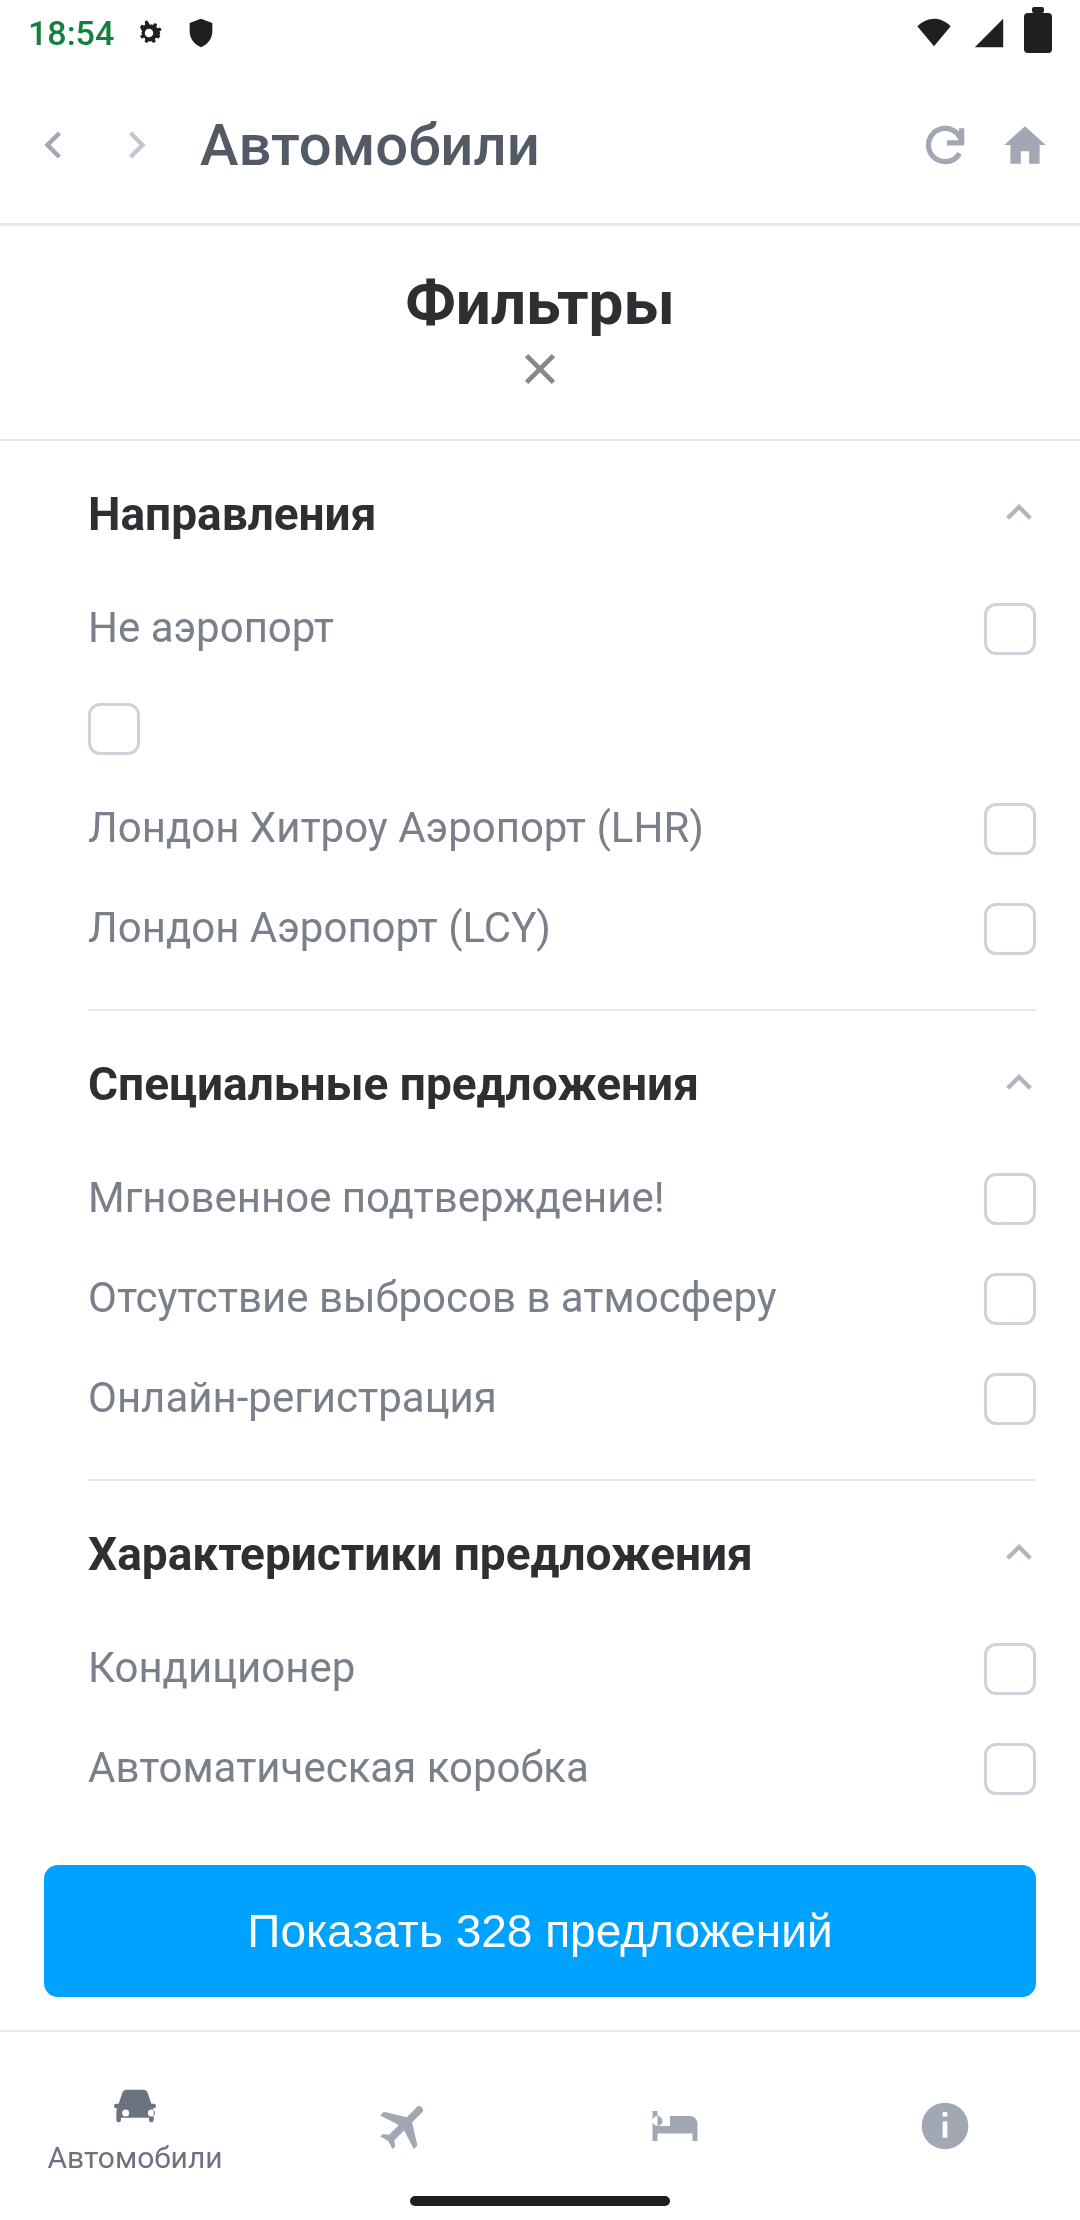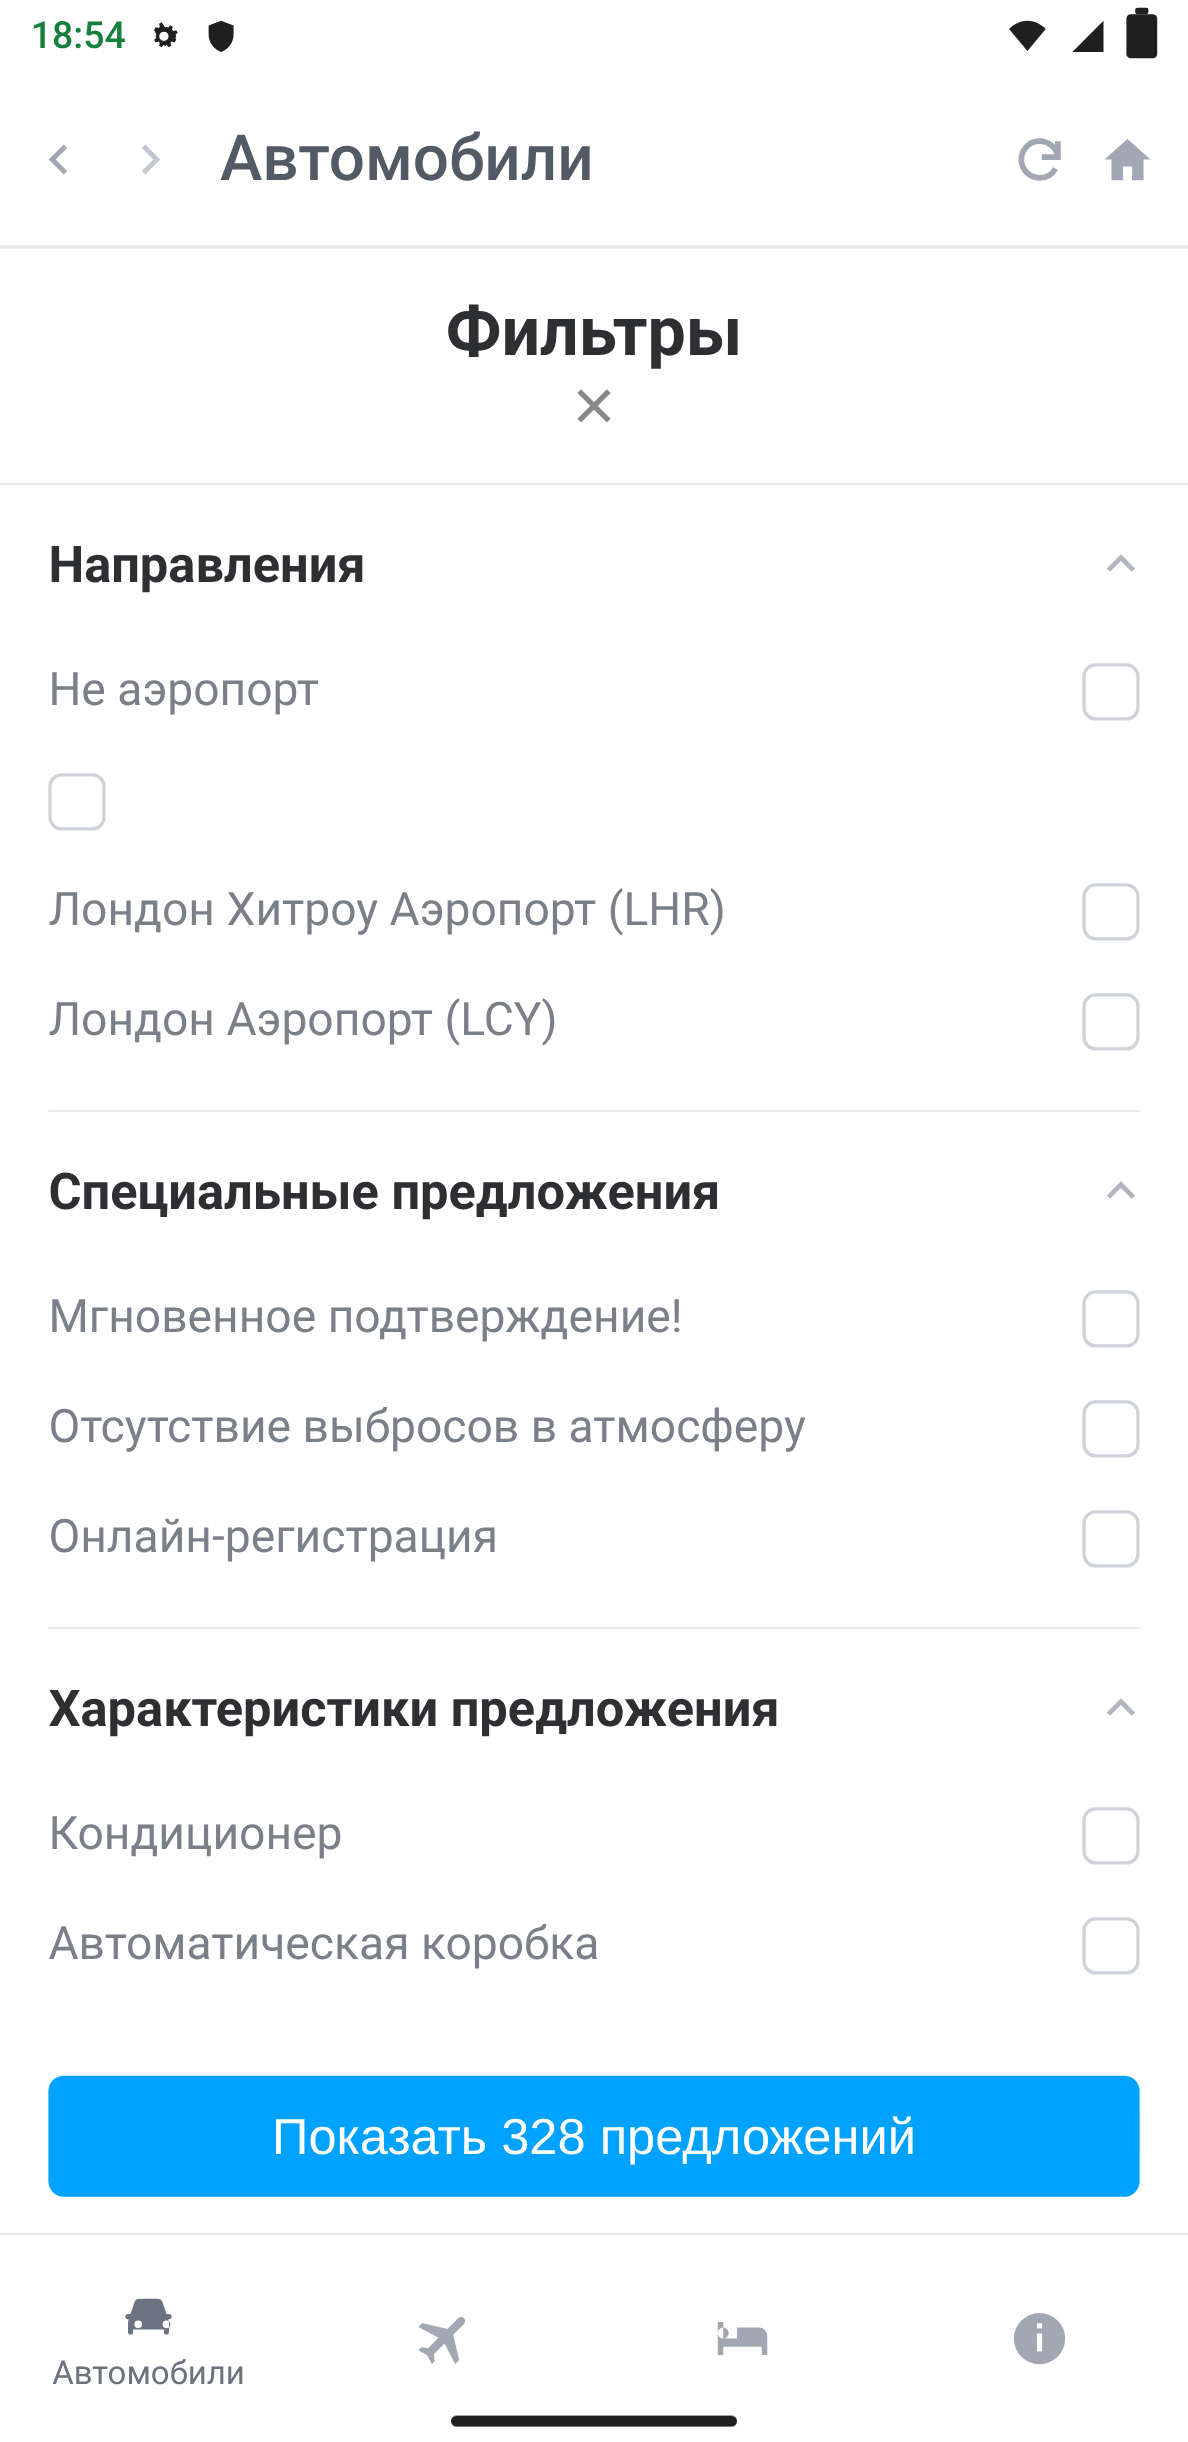--- a/index.html
+++ b/index.html
@@ -13,32 +13,32 @@
   .app-header { height: 160px; display:flex; align-items:center; padding: 0 20px; gap: 10px; border-bottom: 3px solid #e6e8eb; }
   .hdr-icon-btn { width: 70px; height: 70px; display:flex; align-items:center; justify-content:center; color:#a2a8b3; border:none; background:none; }
   .hdr-title { flex:1; font-size: 58px; font-weight: 500; color:#525a66; margin-left: 20px; }
   
   .filters-header { display:flex; align-items:center; justify-content:space-between; padding: 40px 44px 40px 44px; border-bottom: 2px solid #e6e8eb; flex-direction: column; }
   .filters-header h1 { font-size: 62px; font-weight: 700; color:#2d2f33; }
   .close-btn { width:60px; height:60px; display:flex; align-items:center; justify-content:center; background:none; border:none; color:#888; }
   
   .scroll { height: 1620px; overflow:hidden; position:relative; }
   
-  .section { padding: 0 44px; }
+  .section { padding: 0 44px; margin-left: 44px; }
   .section-header { display:flex; align-items:center; justify-content:space-between; padding: 46px 0 38px 0; }
   .section-header h2 { font-size: 46px; font-weight: 700; color:#2d2f33; }
   .chev-up { color:#8a909b; }
   .divider { height:2px; background:#e6e8eb; margin: 30px 0 0 0; }
   
   .option { display:flex; align-items:flex-start; justify-content:space-between; padding: 24px 0; }
   .option-label { font-size: 42px; color:#7a808a; }
   .checkbox { width:52px; height:52px; border:3px solid #cfd3d9; border-radius:12px; flex-shrink:0; }
   
   .cta-wrap { position:absolute; left:44px; right:44px; bottom: 64px; }
-  .cta { width:100%; height: 110px; background:#00a2ff; color:#fff; font-size:46px; font-weight:500; border:none; border-radius:14px; }
+  .cta { width:100%; height: 132px; background:#00a2ff; color:#fff; font-size:46px; font-weight:500; border:none; border-radius:14px; }
   
   .bottom-nav { position:fixed; left:0; right:0; bottom:0; height:190px; border-top:2px solid #e6e8eb; background:#fff; display:flex; }
   .nav-item { flex:1; display:flex; flex-direction:column; align-items:center; justify-content:center; gap:6px; color:#7a808a; }
   .nav-item.active { color:#6b7280; }
   .nav-label { font-size:30px; }
   
   .gesture-bar { position:fixed; bottom:14px; left:50%; transform:translateX(-50%); width:260px; height:10px; background:#1f1f1f; border-radius:5px; }
   svg { display:block; }
 </style>
 </head>

